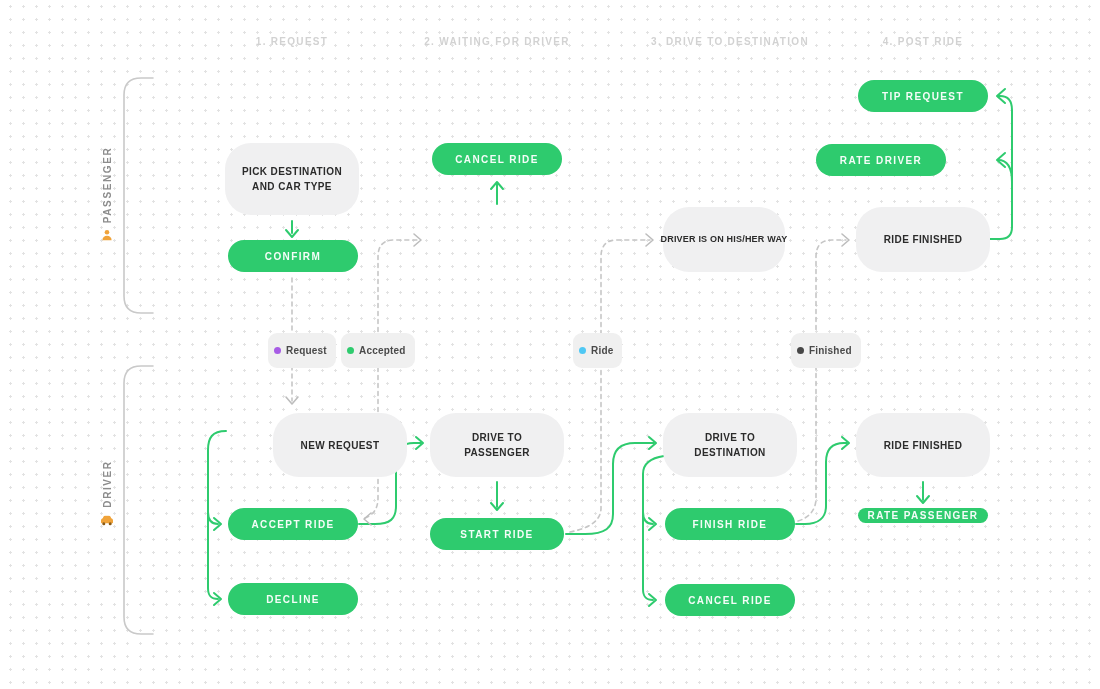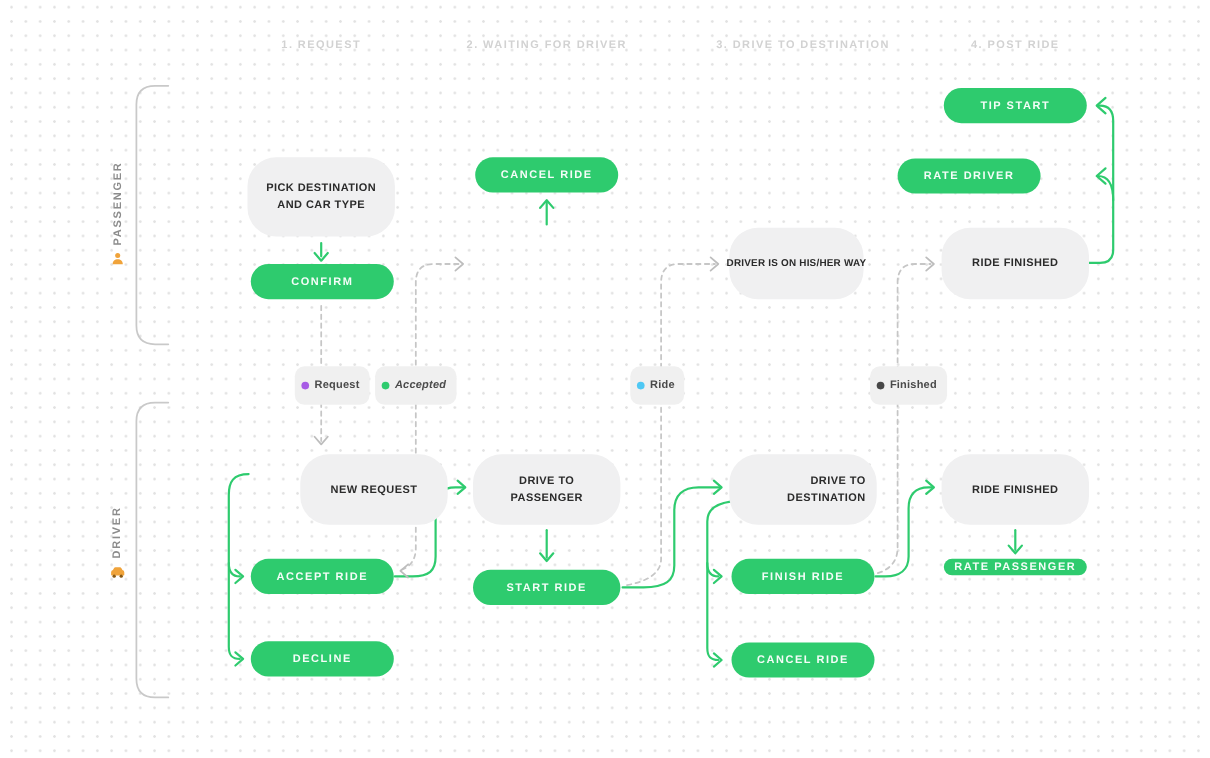--- a/index.html
+++ b/index.html
@@ -148,21 +148,21 @@
   <div class="node action" style="left:228px; top:240px; width:130px; height:32px;">
     <span>CONFIRM</span>
   </div>
   <div class="node action" style="left:432px; top:143px; width:130px; height:32px;">
     <span>CANCEL RIDE</span>
   </div>
   <div class="node state small-text" style="left:663px; top:207px; width:122px; height:65px;">
     <span>DRIVER IS ON HIS/HER WAY</span>
   </div>
   <div class="node action" style="left:858px; top:80px; width:130px; height:32px;">
-    <span>TIP START</span>
+    <span>TIP REQUEST</span>
   </div>
   <div class="node action" style="left:816px; top:144px; width:130px; height:32px;">
     <span>RATE DRIVER</span>
   </div>
   <div class="node state" style="left:856px; top:207px; width:134px; height:65px;">
     <span>RIDE FINISHED</span>
   </div>
 
   <div class="node state" style="left:225px; top:413px; width:134px; height:64px;margin-left:48px;">
     <span>NEW REQUEST</span>
@@ -172,41 +172,41 @@
   </div>
   <div class="node action" style="left:228px; top:583px; width:130px; height:32px;">
     <span>DECLINE</span>
   </div>
   <div class="node state" style="left:430px; top:413px; width:134px; height:64px;">
     <span>DRIVE TO PASSENGER</span>
   </div>
   <div class="node action" style="left:430px; top:518px; width:134px; height:32px;">
     <span>START RIDE</span>
   </div>
-  <div class="node state" style="left:663px; top:413px; width:134px; height:64px;text-align:right;">
+  <div class="node state" style="left:663px; top:413px; width:134px; height:64px;">
     <span>DRIVE TO DESTINATION</span>
   </div>
   <div class="node action" style="left:665px; top:508px; width:130px; height:32px;">
     <span>FINISH RIDE</span>
   </div>
   <div class="node action" style="left:665px; top:584px; width:130px; height:32px;">
     <span>CANCEL RIDE</span>
   </div>
   <div class="node state" style="left:856px; top:413px; width:134px; height:64px;">
     <span>RIDE FINISHED</span>
   </div>
   <div class="node action" style="left:858px; top:508px; width:130px; height:15px;">
     <span>RATE PASSENGER</span>
   </div>
 
   <div class="badge" style="left:268px; top:333px;">
     <span class="dot" style="background: rgb(167, 92, 229);"></span>
     <span>Request</span>
   </div>
-  <div class="badge" style="left:341px; top:333px;font-style:italic;">
+  <div class="badge" style="left:341px; top:333px;">
     <span class="dot" style="background: rgb(46, 203, 110);"></span>
     <span>Accepted</span>
   </div>
   <div class="badge" style="left:573px; top:333px;">
     <span class="dot" style="background: rgb(79, 200, 244);"></span>
     <span>Ride</span>
   </div>
   <div class="badge" style="left:791px; top:333px;">
     <span class="dot" style="background: rgb(71, 71, 71);"></span>
     <span>Finished</span>

